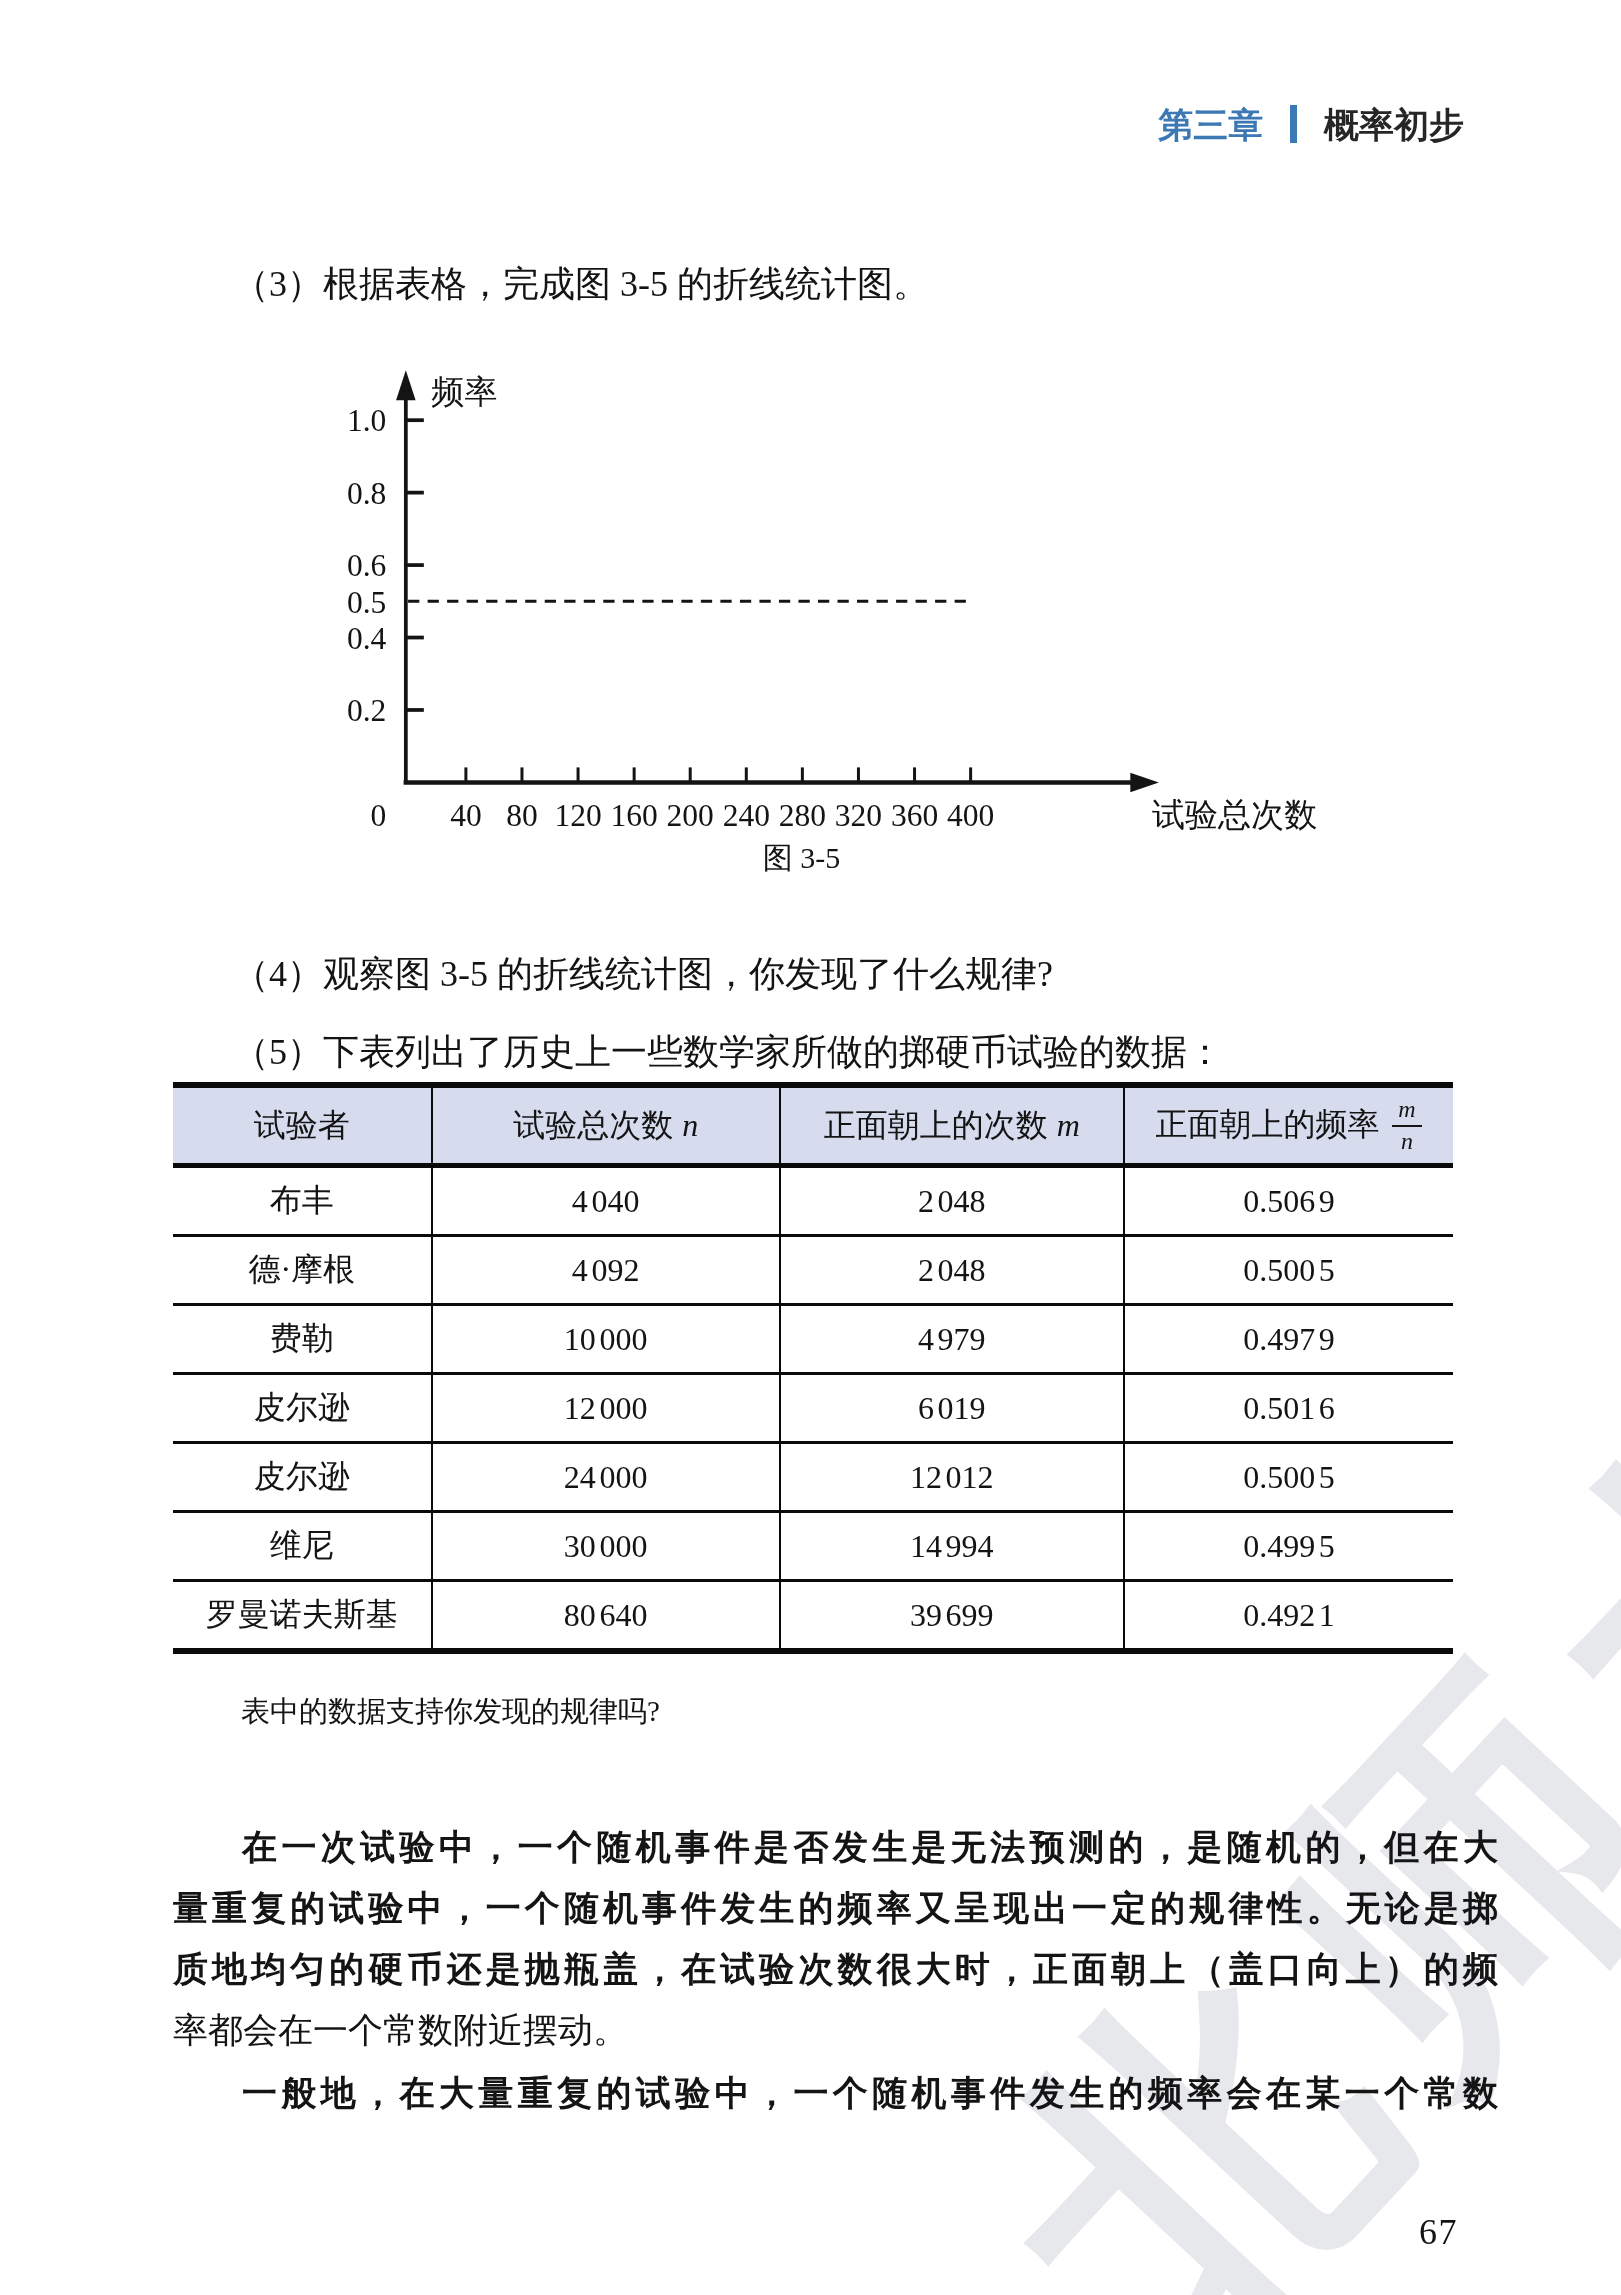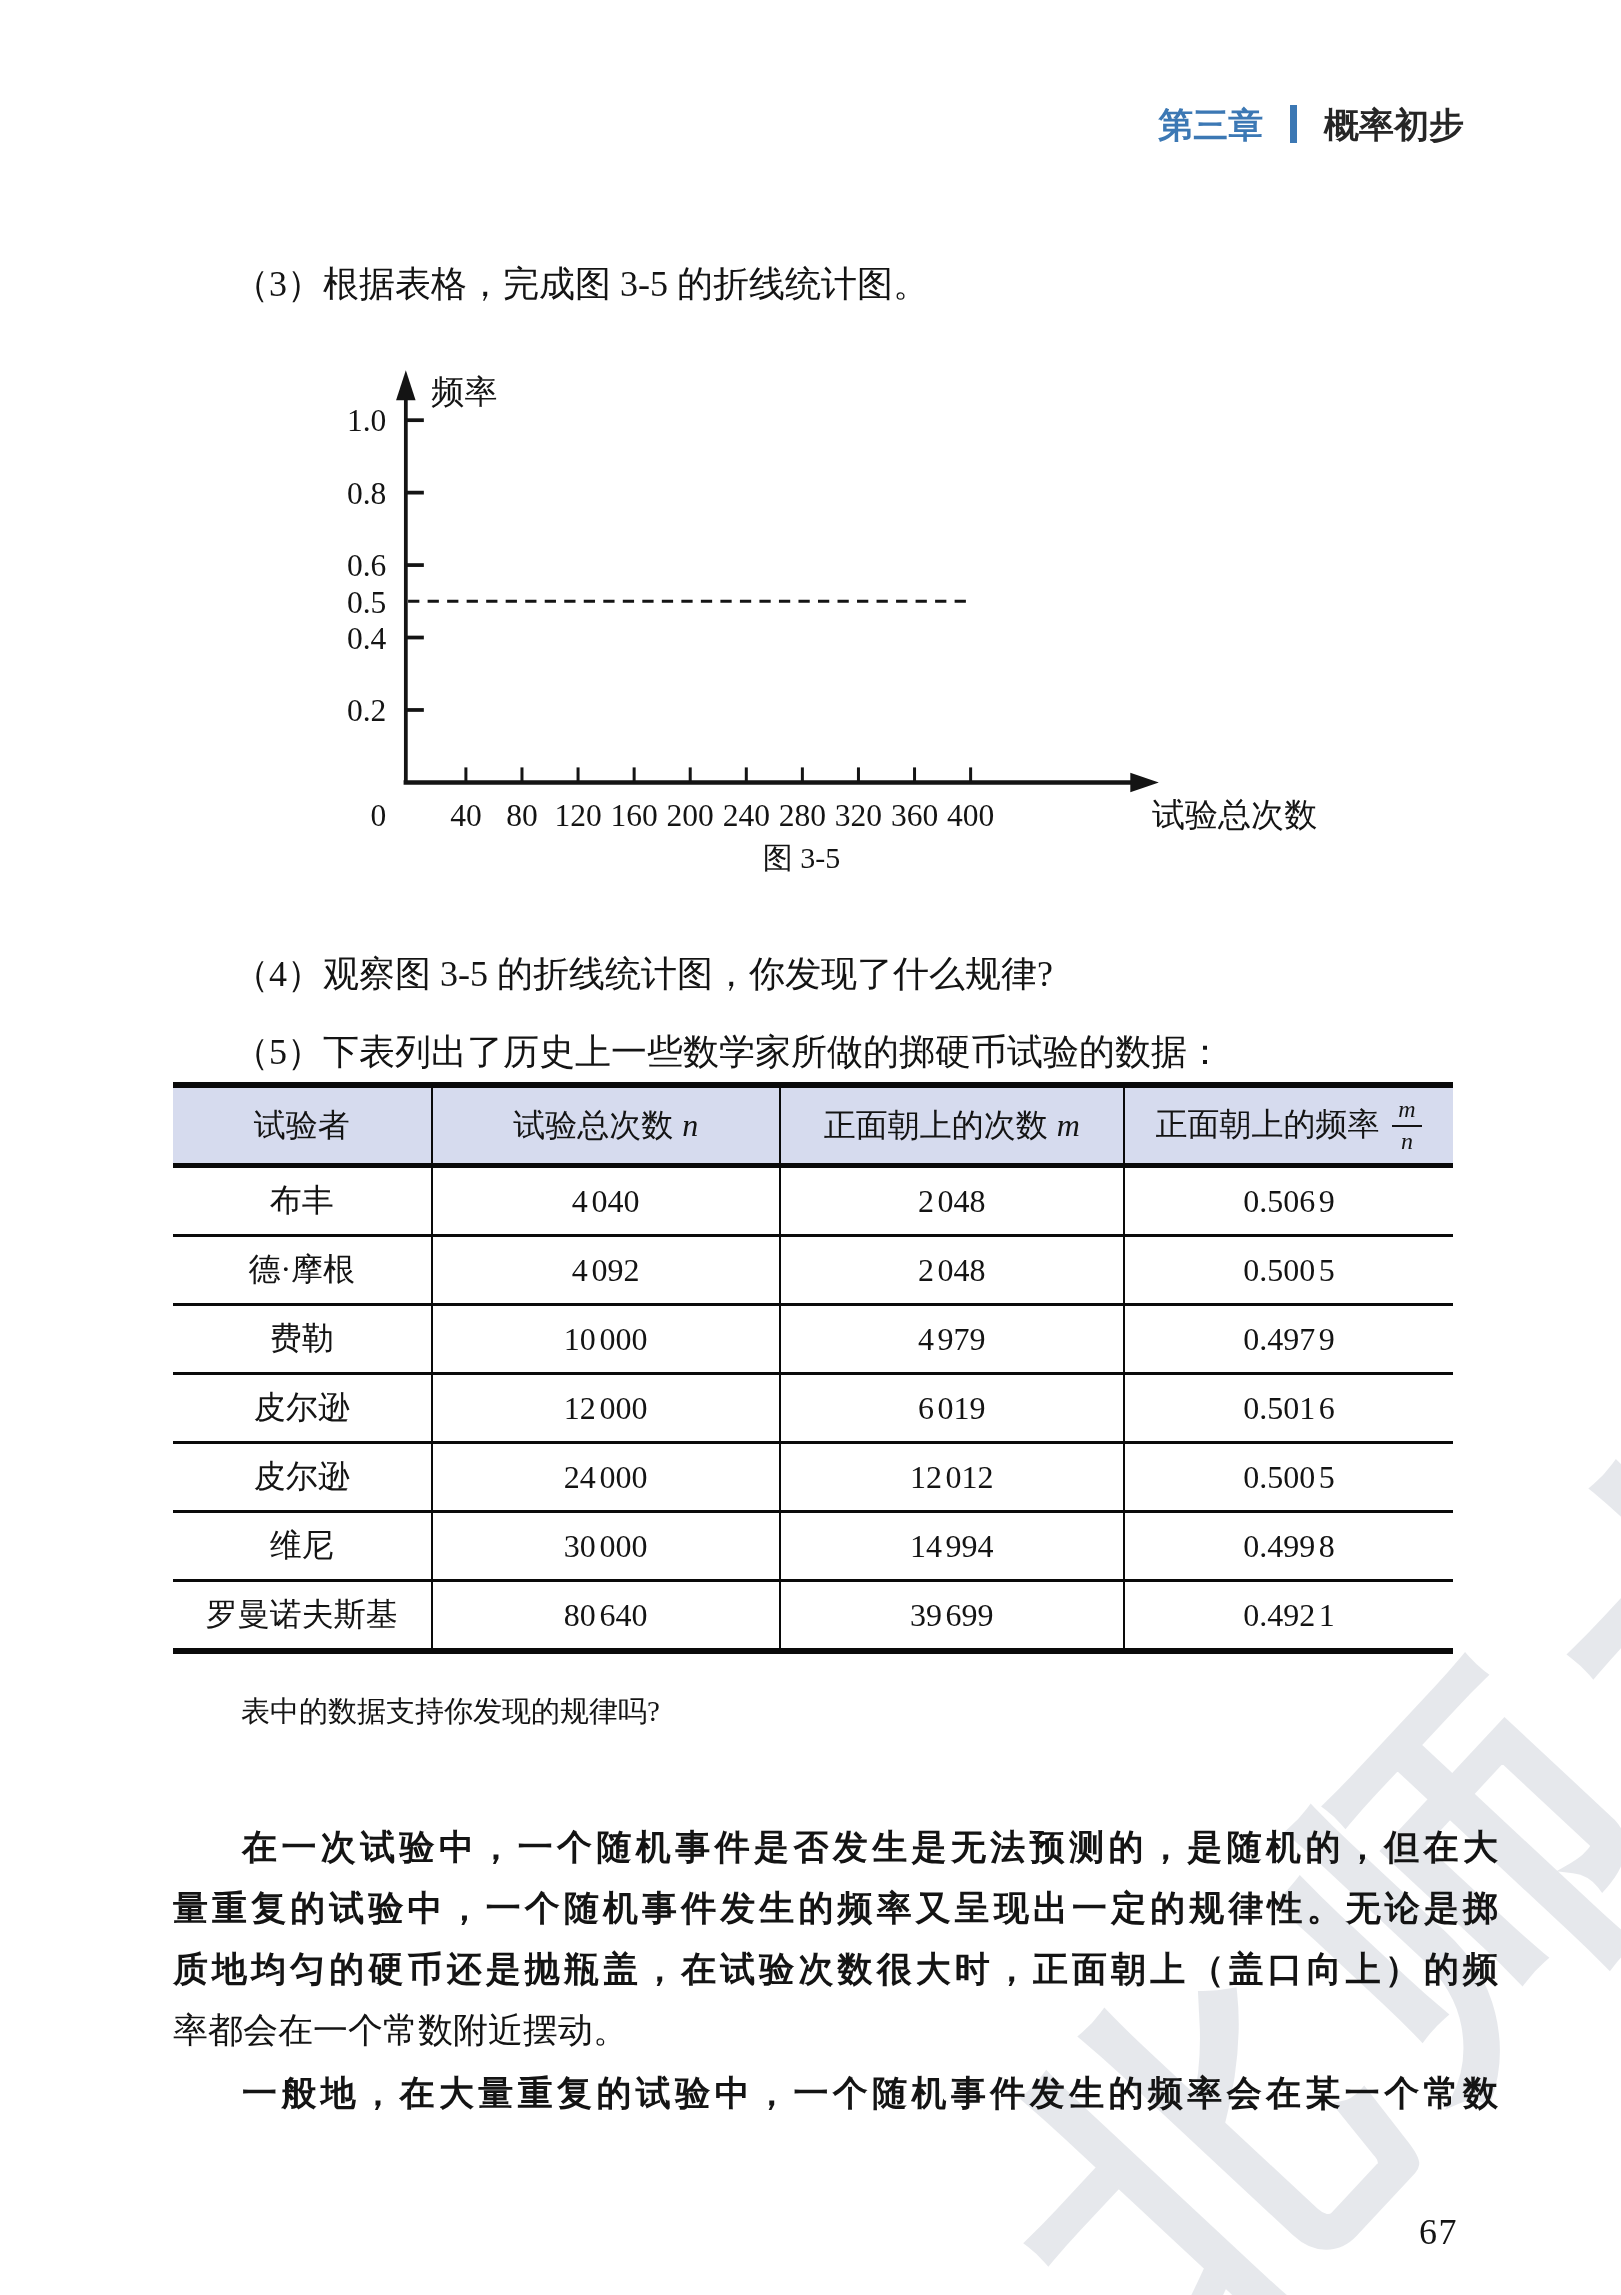--- a/index.html
+++ b/index.html
@@ -196,21 +196,21 @@
           <tr>
             <td>皮尔逊</td>
             <td class="numcell">24 000</td>
             <td class="numcell">12 012</td>
             <td class="numcell">0.500 5</td>
           </tr>
           <tr>
             <td>维尼</td>
             <td class="numcell">30 000</td>
             <td class="numcell">14 994</td>
-            <td class="numcell">0.499 8</td>
+            <td class="numcell">0.499 5</td>
           </tr>
           <tr>
             <td>罗曼诺夫斯基</td>
             <td class="numcell">80 640</td>
             <td class="numcell">39 699</td>
             <td class="numcell">0.492 1</td>
           </tr>
         </tbody>
     </table>
   </div>

